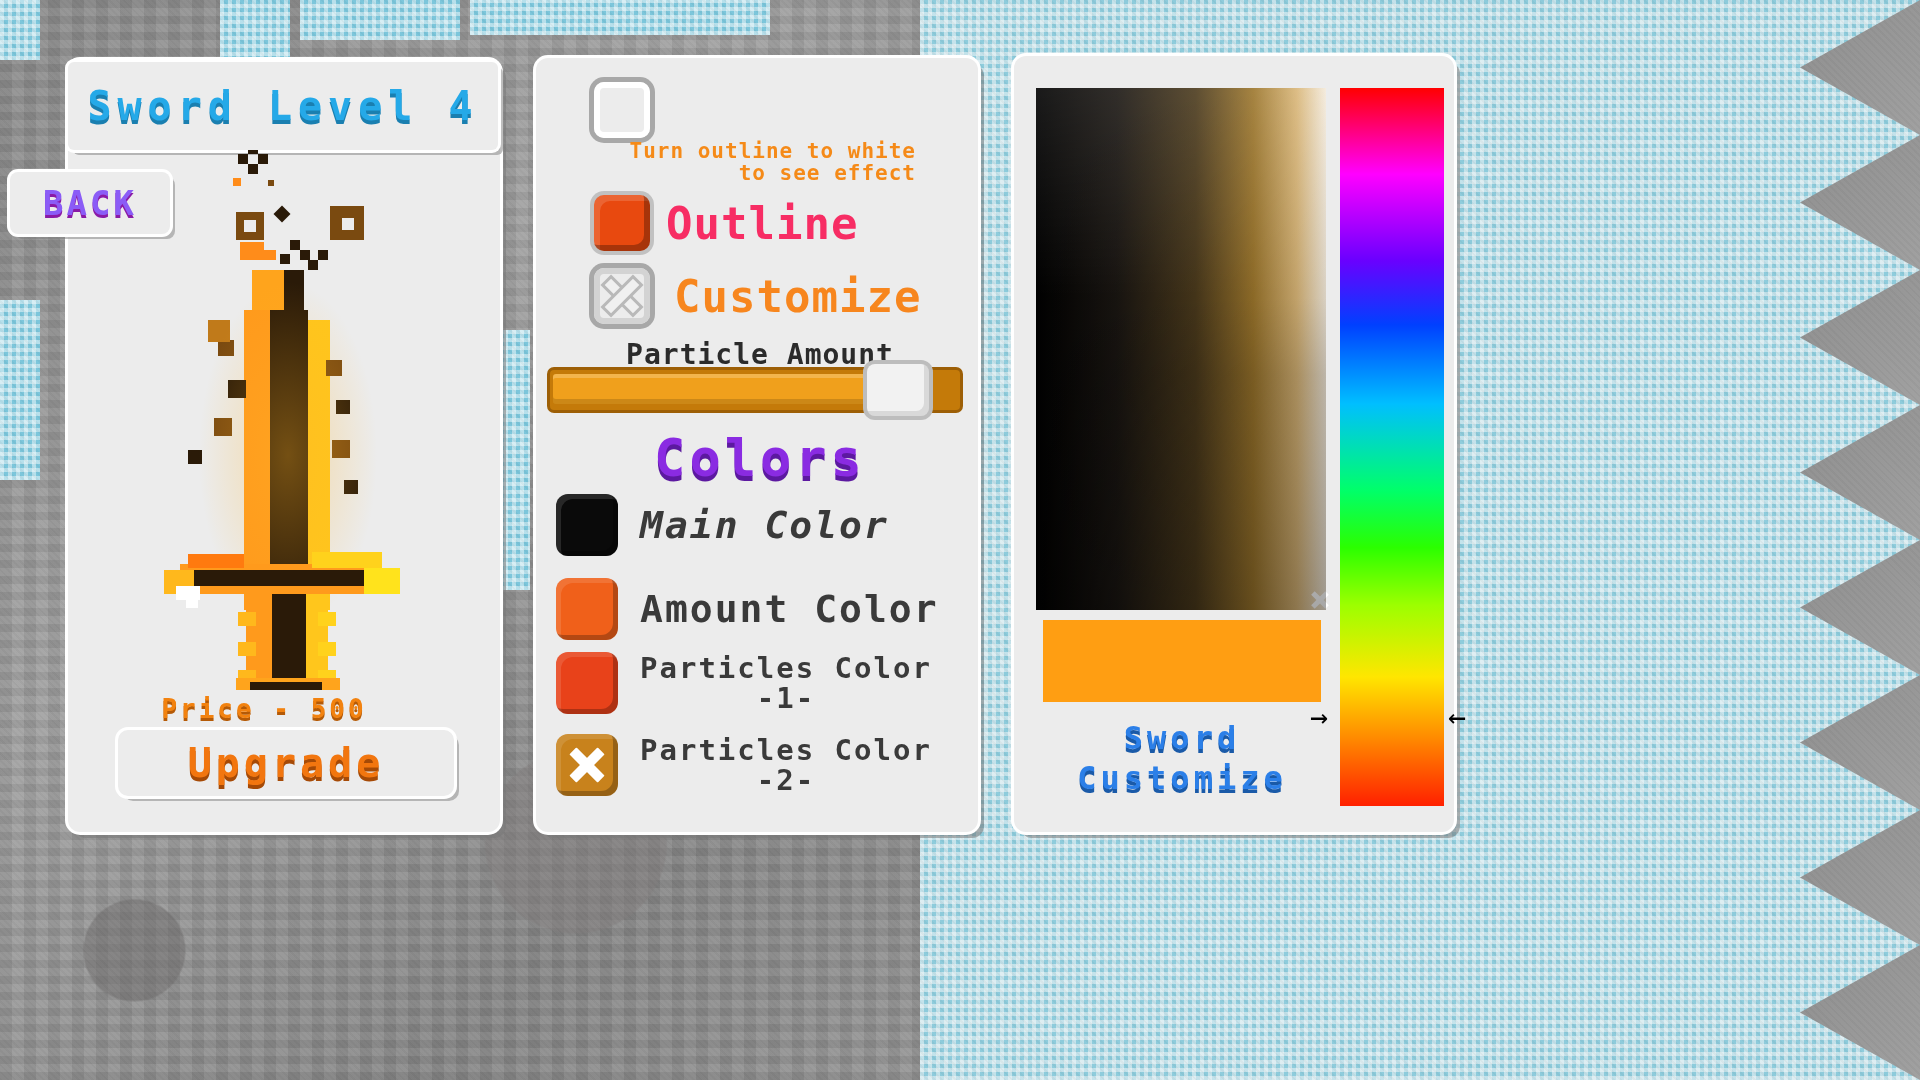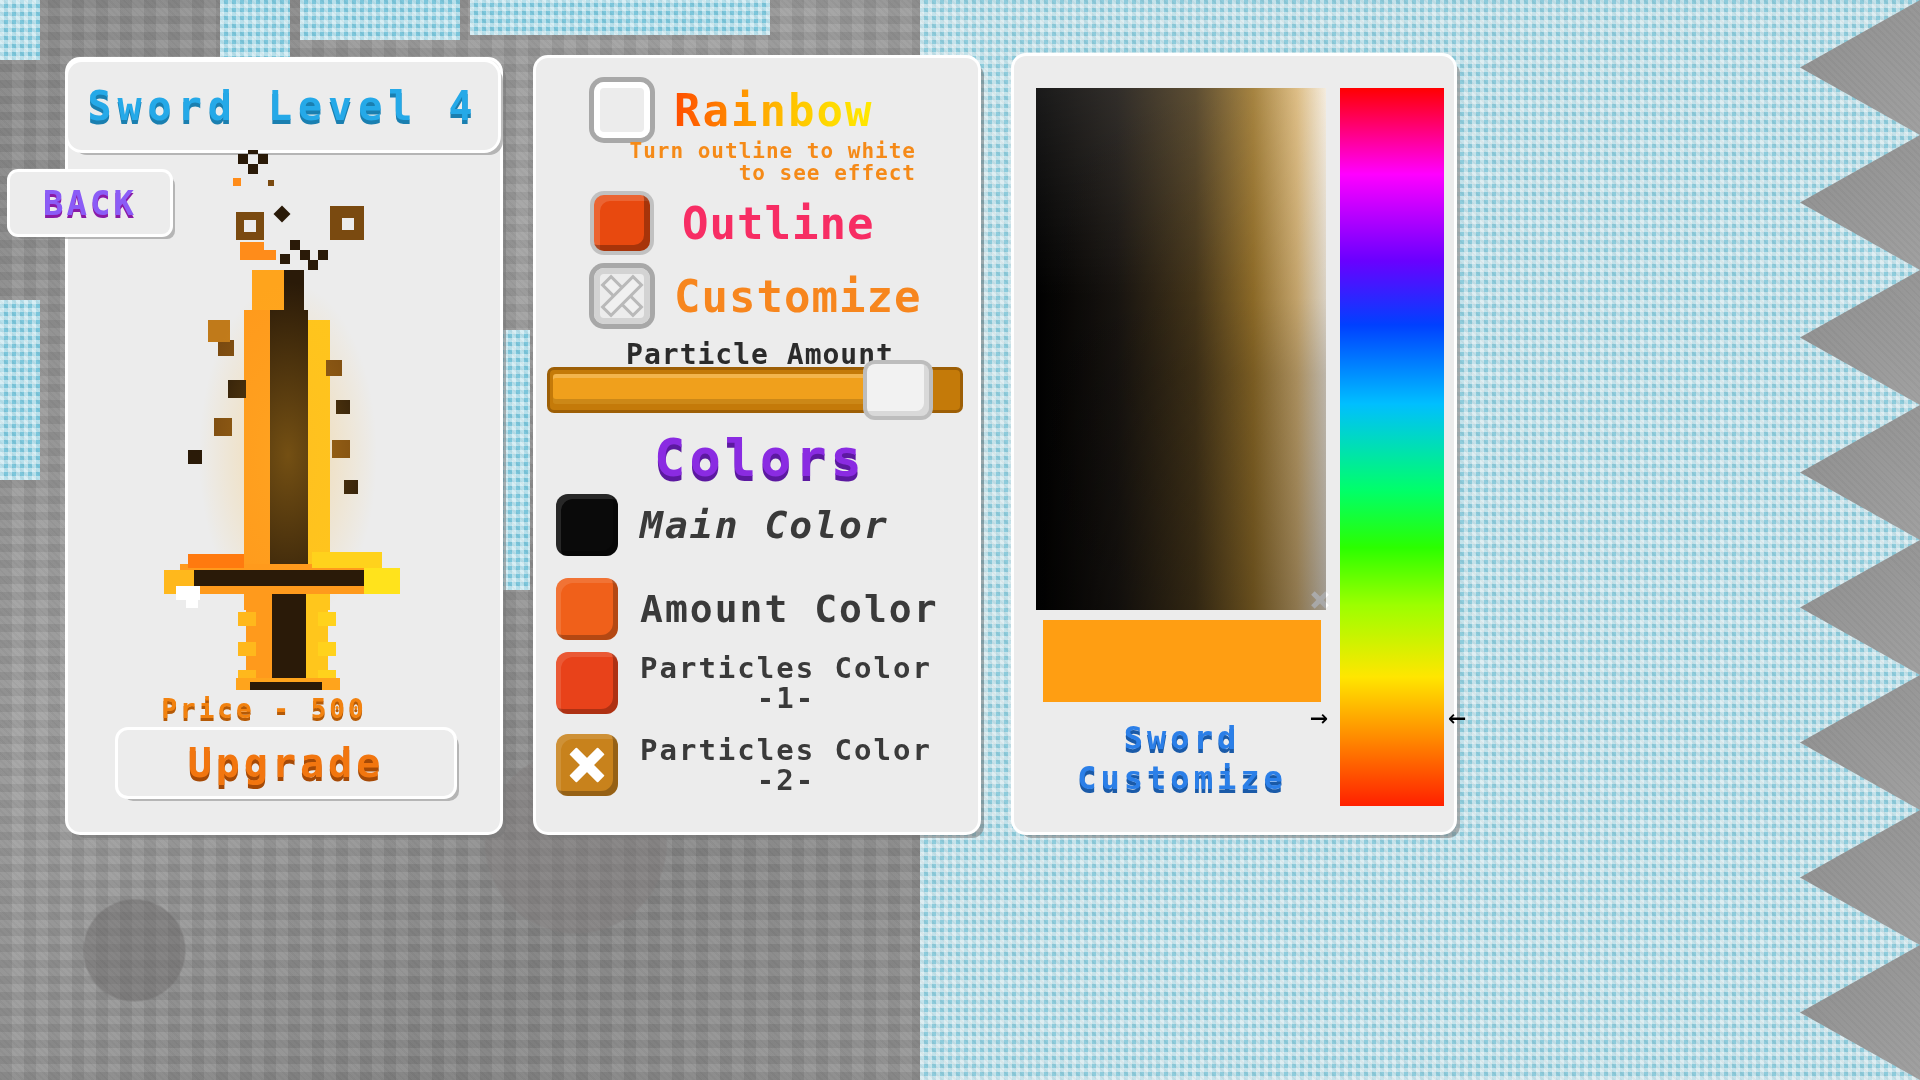--- a/index.html
+++ b/index.html
@@ -78,21 +78,21 @@
     font-family:"DejaVu Sans Mono", monospace;
     font-weight:bold;
     letter-spacing:2px;
     -webkit-font-smoothing:none;
   }
 
   
   #left-panel{ left:68px; top:60px; width:432px; height:772px; }
   #title-bar{
     position:absolute; left:68px; top:62px; width:430px; height:88px;
-    background:#ececec; border-radius:14px;
+    background:#ececec; border-radius:6px;
     box-shadow:0 0 0 3px #fff, 5px 5px 0 rgba(125,125,125,.5);
     display:flex; align-items:center; justify-content:center;
   }
   #title-text{
     font-size:40px; color:#25a9e8; text-shadow:0 4px 0 #1a7fb0;
     letter-spacing:6px; white-space:nowrap;
   }
   #back-button{
     position:absolute; left:10px; top:172px; width:160px; height:62px;
     background:#ececec; border-radius:8px;
@@ -348,27 +348,26 @@
 <div class="px" id="price-label">Price - 500</div>
 
 <div id="upgrade-button">
   <span class="px" id="upgrade-text">Upgrade</span>
 </div>
 
 <div class="panel panel-round" id="mid-panel"></div>
 
 <div class="row" style="left:594px; top:82px;">
   <div class="checkbox cb-empty"></div>
-  <span class="px lbl" id="rainbow-text" style="margin-left:24px;">Rainbow</span>
 </div>
 <div class="px" id="rainbow-hint">Turn outline to white to see effect</div>
 
 <div class="row" style="left:594px; top:195px;">
   <div class="checkbox cb-filled" id="outline-cb" style="background: rgb(232, 73, 15);"></div>
-  <span class="px lbl" id="outline-text" style="margin-left:32px;">Outline</span>
+  <span class="px lbl" id="outline-text" style="margin-left:16px;">Outline</span>
 </div>
 
 <div class="row" style="left:594px; top:268px;">
   <div class="checkbox cb-x"></div>
   <span class="px lbl" id="particles-text" style="margin-left:24px;">Customize</span>
 </div>
 
 <div class="px" id="particle-amount-label">Particle Amount</div>
 <div id="slider-track">
   <div id="slider-fill" style="width: 327.24px;"></div>

